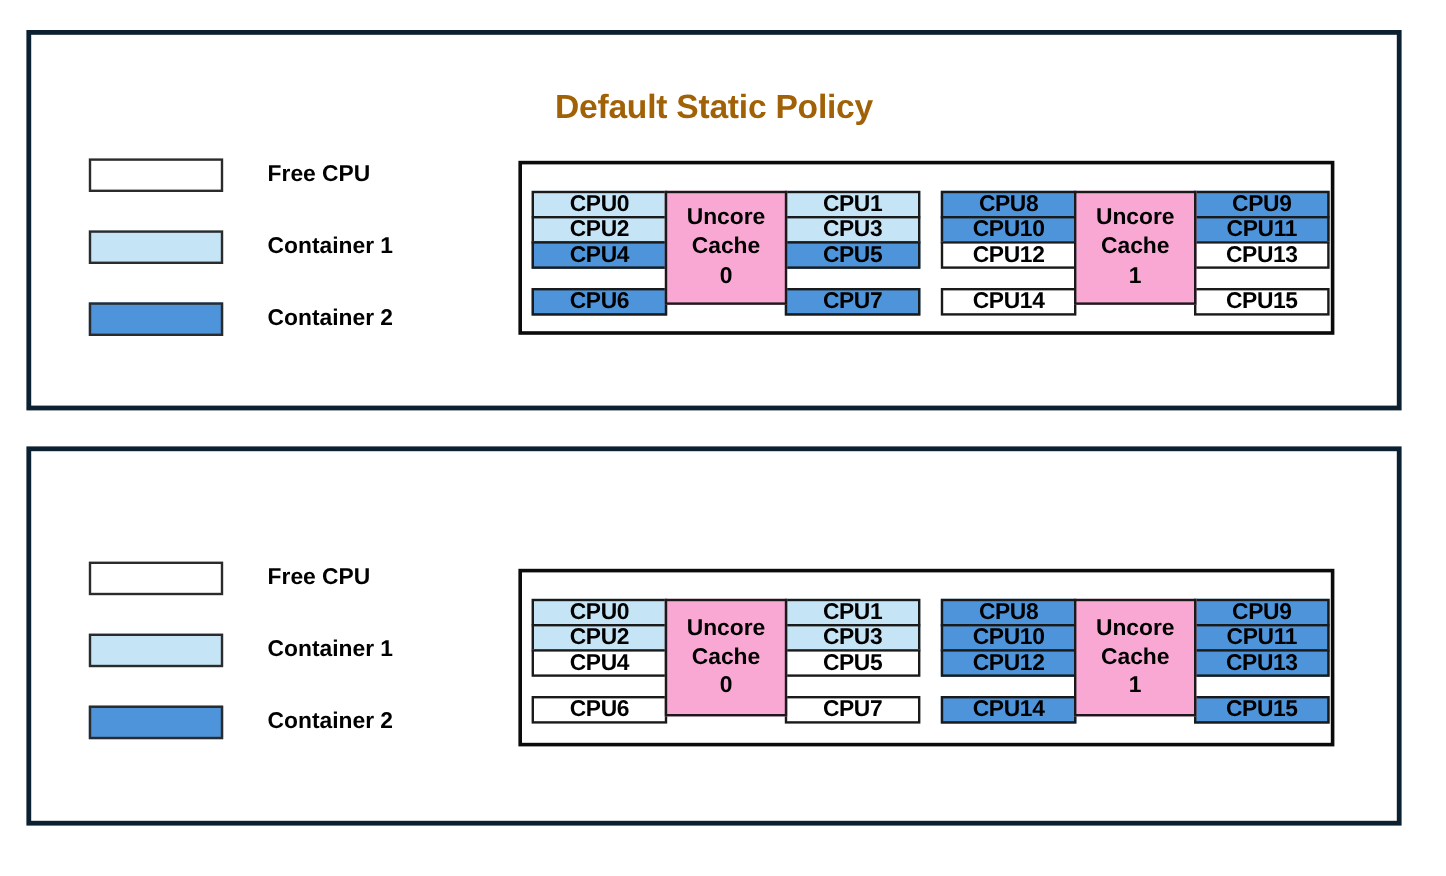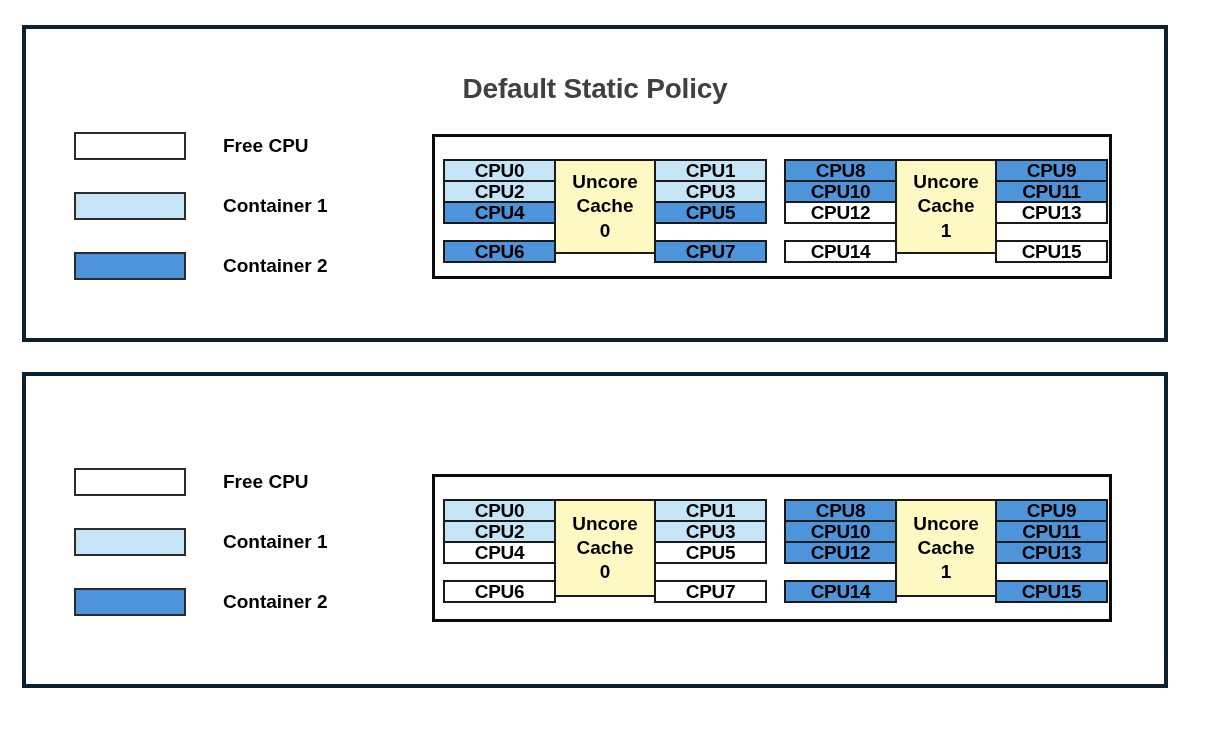--- a/index.html
+++ b/index.html
@@ -25,21 +25,21 @@
     background: #ffffff;
   }
   #panel-0 { top: 25px;  height: 317px; }
   #panel-1 { top: 372px; height: 316px; }
 
   
   .panel-title {
     position: absolute;
     text-align: center;
     font-weight: bold;
-    color: #404040;
+    color: #a16207;
     white-space: nowrap;
     letter-spacing: -0.2px;
   }
   #panel-0 .panel-title {
     left: 0; right: 0;
     top: 44px;
     font-size: 28px;
   }
   #panel-1 .panel-title {
     left: 0; right: 0;
@@ -128,21 +128,21 @@
     font-weight: bold;
     color: #000000;
     line-height: 1;
     letter-spacing: -0.3px;
   }
   .cpu-cell:last-child { margin-bottom: 0; margin-top: 18px; }
 
   .uncore-block {
     width: 102px;
     flex: 0 0 auto;
-    background: #fef9c3;
+    background: #f9a8d4;
     border: 2px solid #1a1a1a;
     box-sizing: border-box;
     margin: 0 -2px;
     display: flex;
     flex-direction: column;
     align-items: center;
     justify-content: center;
     font-size: 19px;
     font-weight: bold;
     color: #000000;

